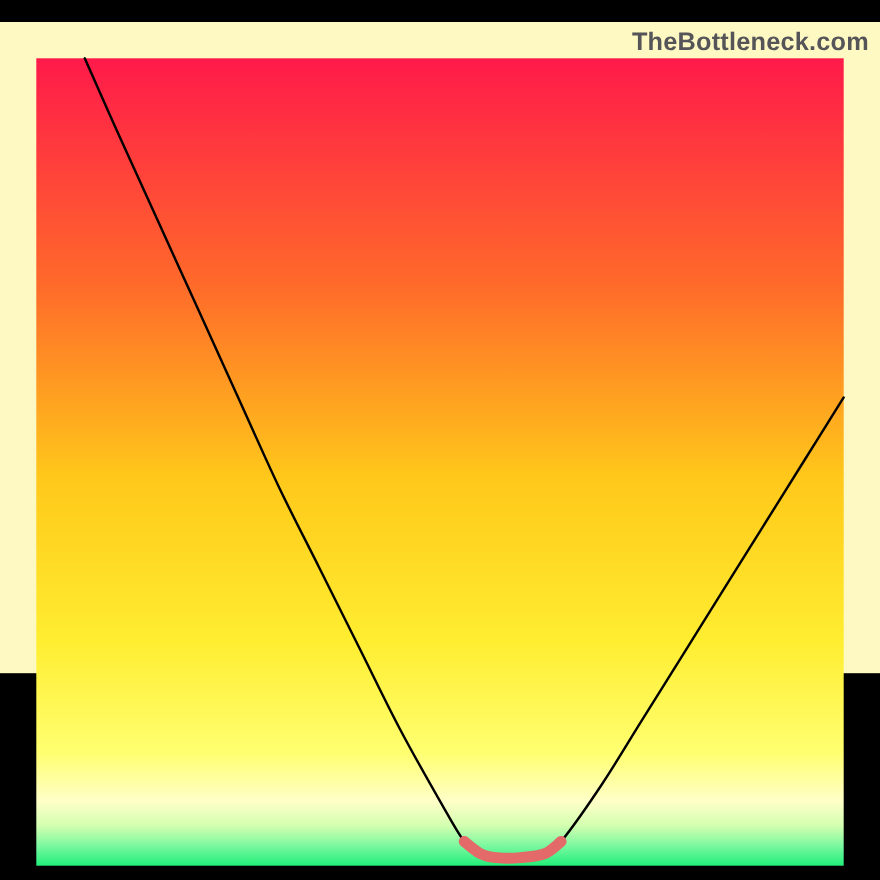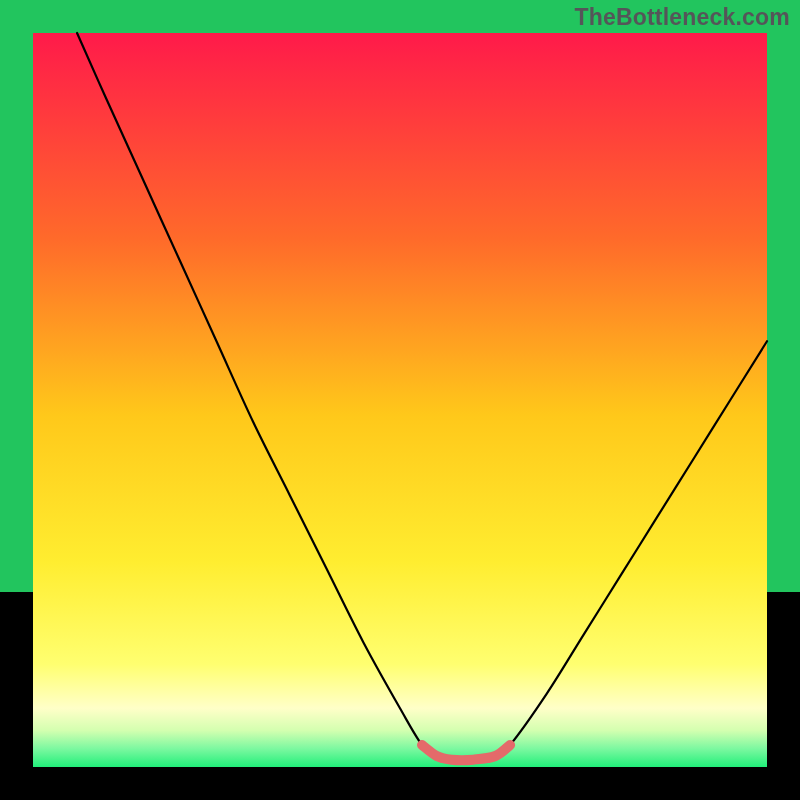--- a/index.html
+++ b/index.html
@@ -8,21 +8,22 @@
     width: 800px;
     height: 800px;
     overflow: hidden;
     background: #000;
     font-family: Arial, Helvetica, sans-serif;
   }
   .frame {
     position: relative;
     width: 800px;
     height: 592px;
-    background: #22c55e;
+    background: #fef9c3;
+    margin-top: 20px;
   }
   .watermark {
     position: absolute;
     top: 4px;
     right: 10px;
     color: #555559;
     font-size: 23px;
     font-weight: 600;
     letter-spacing: 0.2px;
     z-index: 5;

